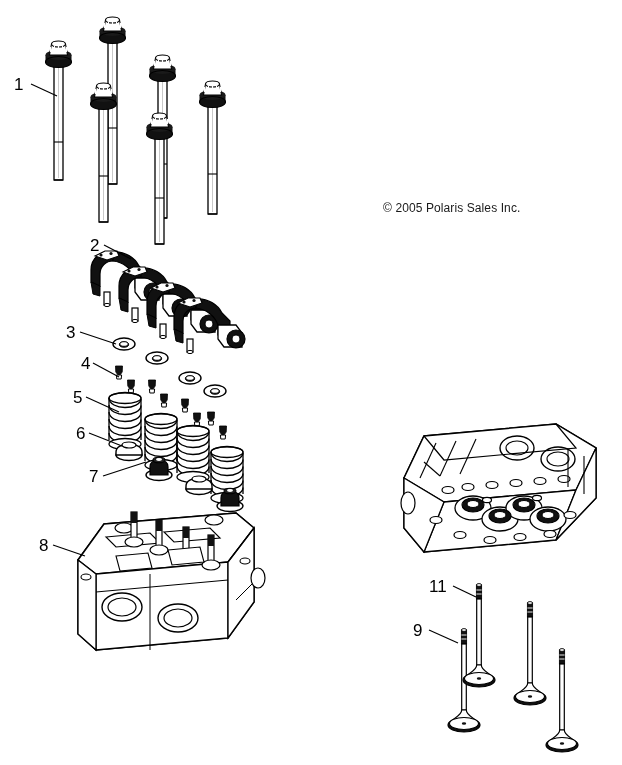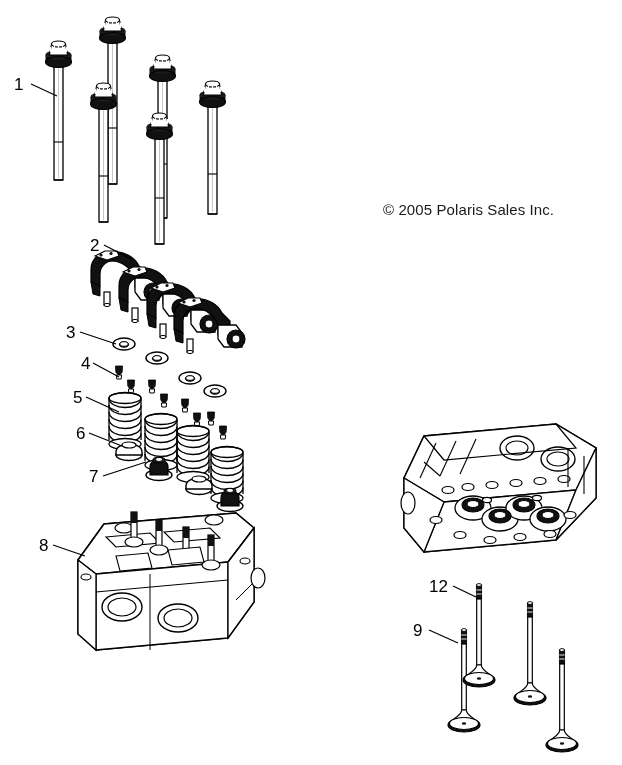--- a/index.html
+++ b/index.html
@@ -32,21 +32,21 @@
     color: #000000;
     line-height: 1;
     white-space: nowrap;
     user-select: none;
   }
   #copyright {
     position: absolute;
     left: 383px;
     top: 201px;
     font-family: "Liberation Sans", sans-serif;
-    font-size: 15px;
+    font-size: 12px;
     color: #1a1a1a;
     white-space: nowrap;
     letter-spacing: 0.1px;
   }
 </style>
 </head>
 <body>
 
 <div id="page">
 
@@ -354,17 +354,17 @@
 
   <div class="callout-label" style="left:14px;  top:76px;">1</div>
   <div class="callout-label" style="left:90px;  top:237px;">2</div>
   <div class="callout-label" style="left:66px;  top:324px;">3</div>
   <div class="callout-label" style="left:81px;  top:355px;">4</div>
   <div class="callout-label" style="left:73px;  top:389px;">5</div>
   <div class="callout-label" style="left:76px;  top:425px;">6</div>
   <div class="callout-label" style="left:89px;  top:468px;">7</div>
   <div class="callout-label" style="left:39px;  top:537px;">8</div>
   <div class="callout-label" style="left:413px; top:622px;">9</div>
-  <div class="callout-label" style="left:429px; top:578px;">12</div>
+  <div class="callout-label" style="left:429px; top:578px;">11</div>
 
   <div id="copyright">© 2005 Polaris Sales Inc.</div>
 
 </div>
 
 </body></html>

